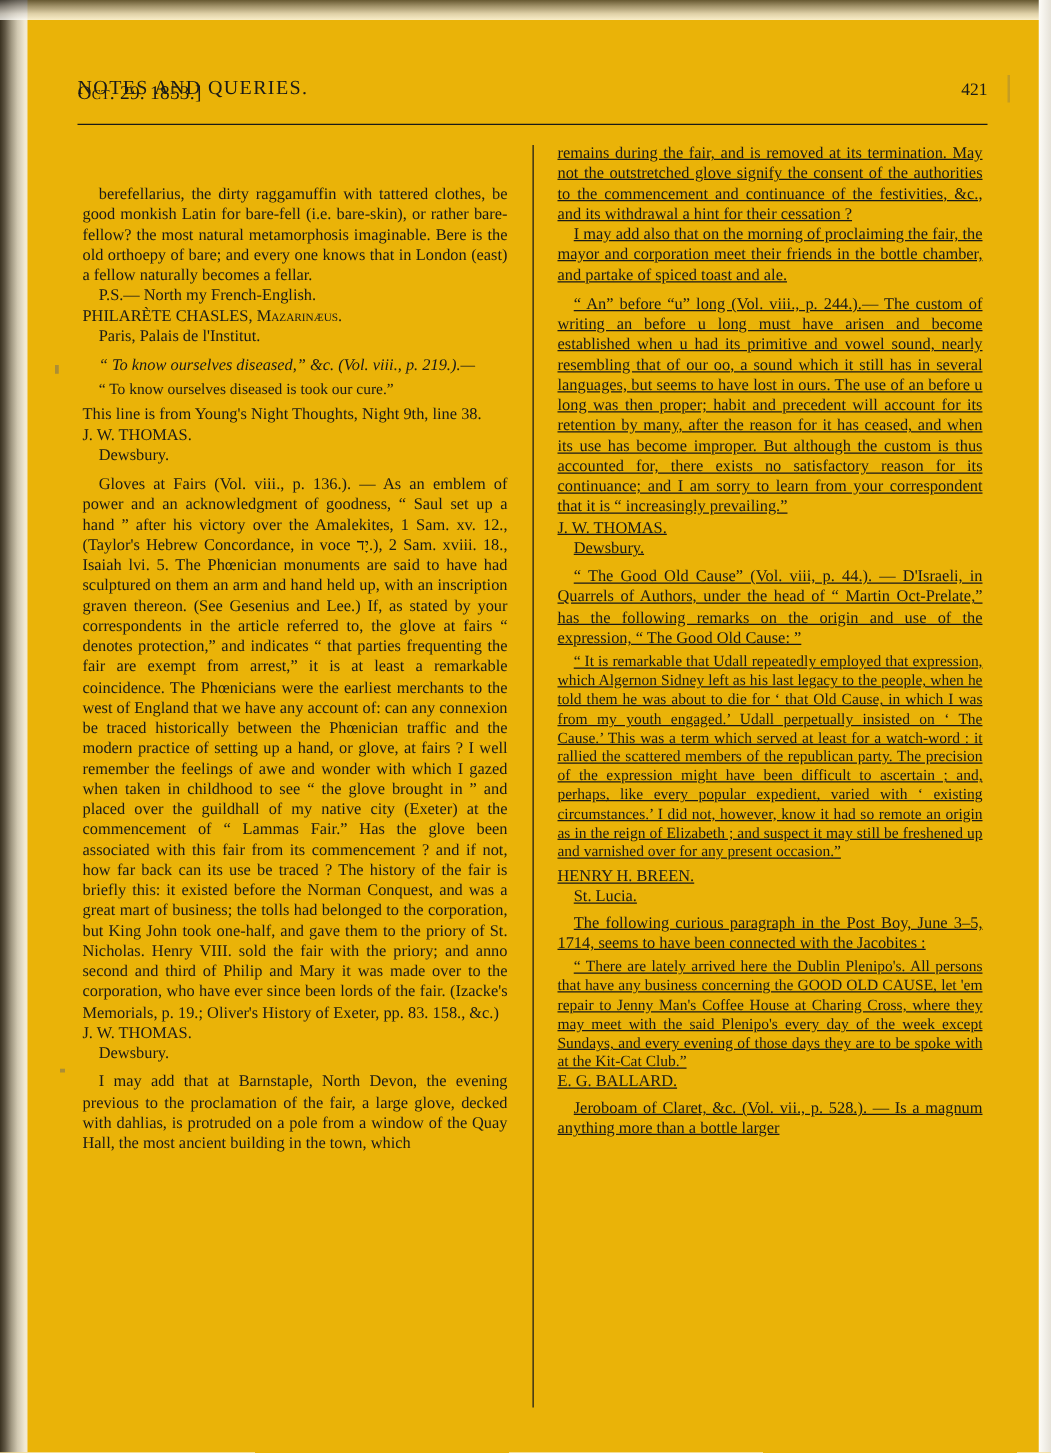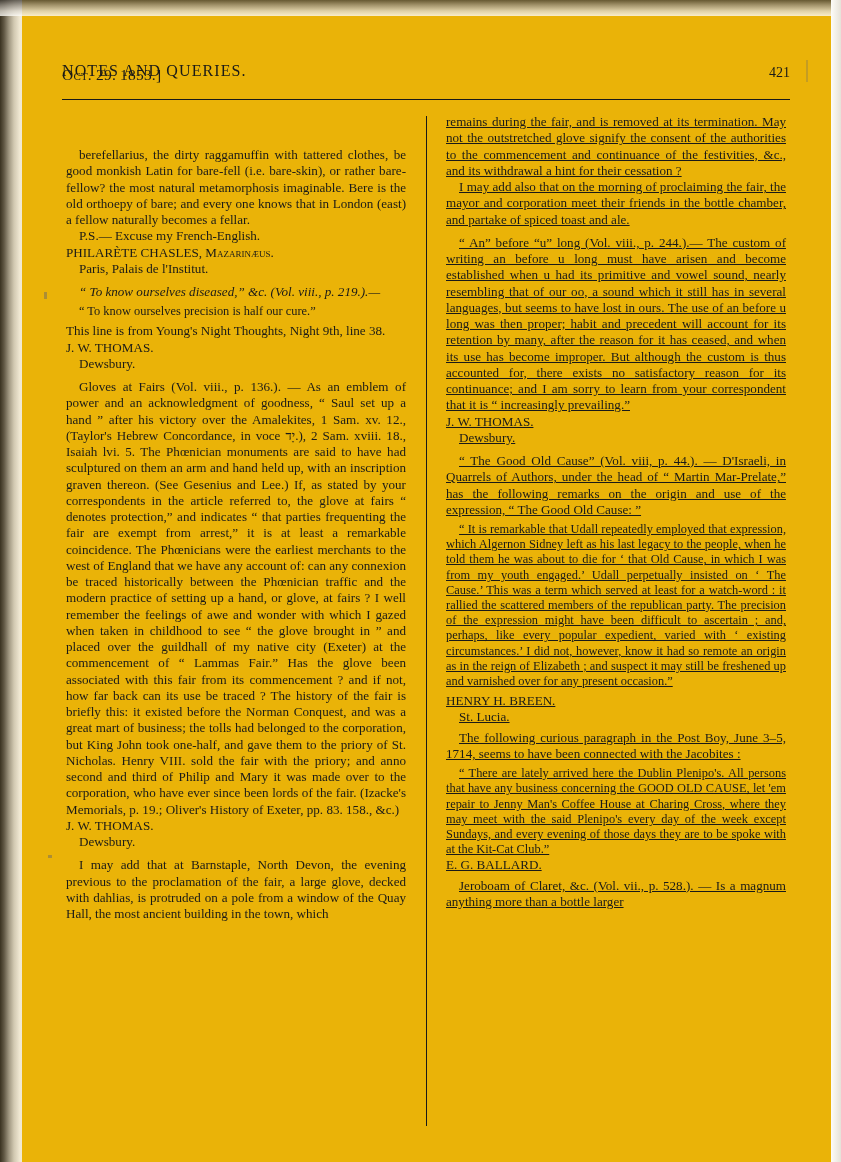--- a/index.html
+++ b/index.html
@@ -151,33 +151,33 @@
     </header>
     <div class="rule"></div>
 
     <div class="columns">
       <div class="col-divider"></div>
 
       <div class="col col-left">
 
         <p>berefellarius, the dirty raggamuffin with tattered clothes, be good monkish Latin for bare-fell (i.e. bare-skin), or rather bare-fellow? the most natural metamorphosis imaginable. Bere is the old orthoepy of bare; and every one knows that in London (east) a fellow naturally becomes a fellar.</p>
 
-        <p>P.S.— Excuse my French-English.</p>
+        <p>P.S.— North my French-English.</p>
 
         <p class="right sc">PHILARÈTE CHASLES, Mazarinæus.</p>
 
         <p class="place">Paris, Palais de l'Institut.</p>
 
         <div class="gap"></div>
 
         <p class="it">“ To know ourselves diseased,” &amp;c. (Vol. viii., p. 219.).—</p>
 
         <div class="gap-sm"></div>
 
-        <p class="quoted">“ To know ourselves precision is half our cure.”</p>
+        <p class="quoted">“ To know ourselves diseased is took our cure.”</p>
 
         <div class="gap-sm"></div>
 
         <p class="noindent">This line is from Young's Night Thoughts, Night 9th, line 38.</p>
 
         <p class="right sc">J. W. THOMAS.</p>
 
         <p class="place">Dewsbury.</p>
 
         <div class="gap"></div>
@@ -204,21 +204,21 @@
         <div class="gap"></div>
 
         <p>“ An” before “u” long (Vol. viii., p. 244.).— The custom of writing an before u long must have arisen and become established when u had its primitive and vowel sound, nearly resembling that of our oo, a sound which it still has in several languages, but seems to have lost in ours. The use of an before u long was then proper; habit and precedent will account for its retention by many, after the reason for it has ceased, and when its use has become improper. But although the custom is thus accounted for, there exists no satisfactory reason for its continuance; and I am sorry to learn from your correspondent that it is “ increasingly prevailing.”</p>
 
         <p class="right sc">J. W. THOMAS.</p>
 
         <p class="place">Dewsbury.</p>
 
         <div class="gap"></div>
 
-        <p>“ The Good Old Cause” (Vol. viii, p. 44.). — D'Israeli, in Quarrels of Authors, under the head of “ Martin Mar-Prelate,” has the following remarks on the origin and use of the expression, “ The Good Old Cause: ”</p>
+        <p>“ The Good Old Cause” (Vol. viii, p. 44.). — D'Israeli, in Quarrels of Authors, under the head of “ Martin Oct-Prelate,” has the following remarks on the origin and use of the expression, “ The Good Old Cause: ”</p>
 
         <div class="gap-sm"></div>
 
         <p class="quoted">“ It is remarkable that Udall repeatedly employed that expression, which Algernon Sidney left as his last legacy to the people, when he told them he was about to die for ‘ that Old Cause, in which I was from my youth engaged.’ Udall perpetually insisted on ‘ The Cause.’ This was a term which served at least for a watch-word : it rallied the scattered members of the republican party. The precision of the expression might have been difficult to ascertain ; and, perhaps, like every popular expedient, varied with ‘ existing circumstances.’ I did not, however, know it had so remote an origin as in the reign of Elizabeth ; and suspect it may still be freshened up and varnished over for any present occasion.”</p>
 
         <div class="gap-sm"></div>
 
         <p class="right sc">HENRY H. BREEN.</p>
 
         <p class="place">St. Lucia.</p>

